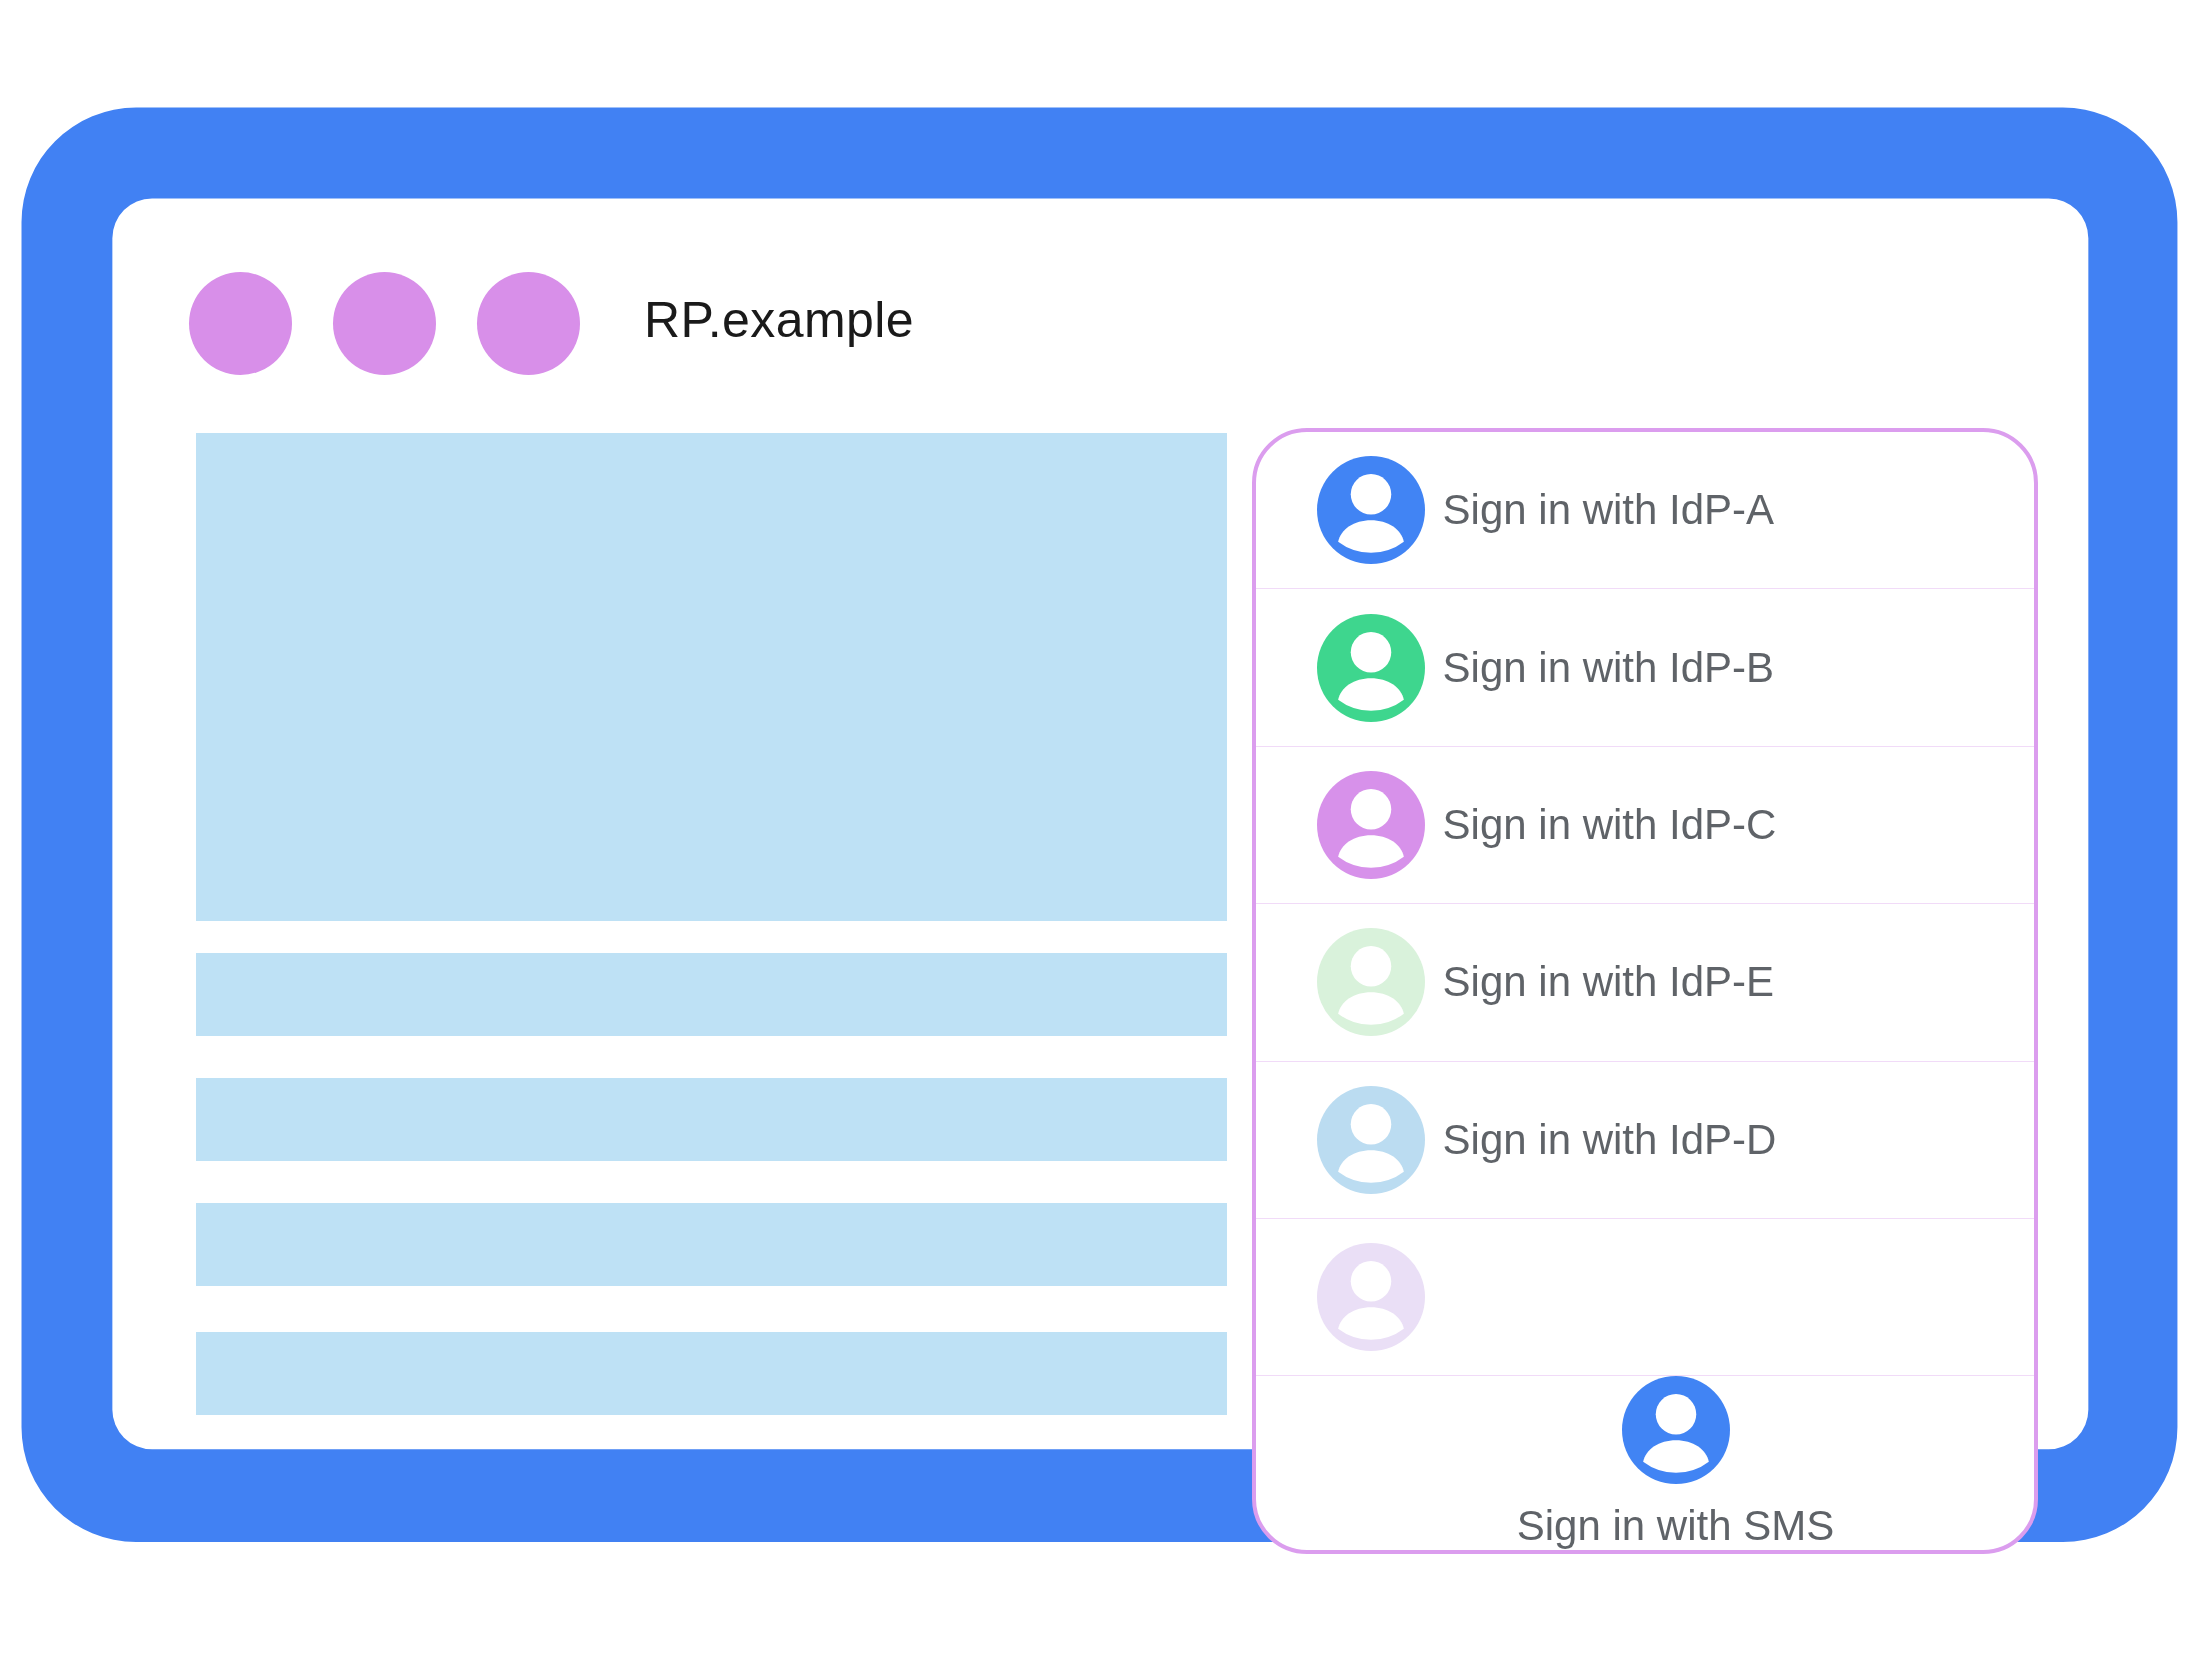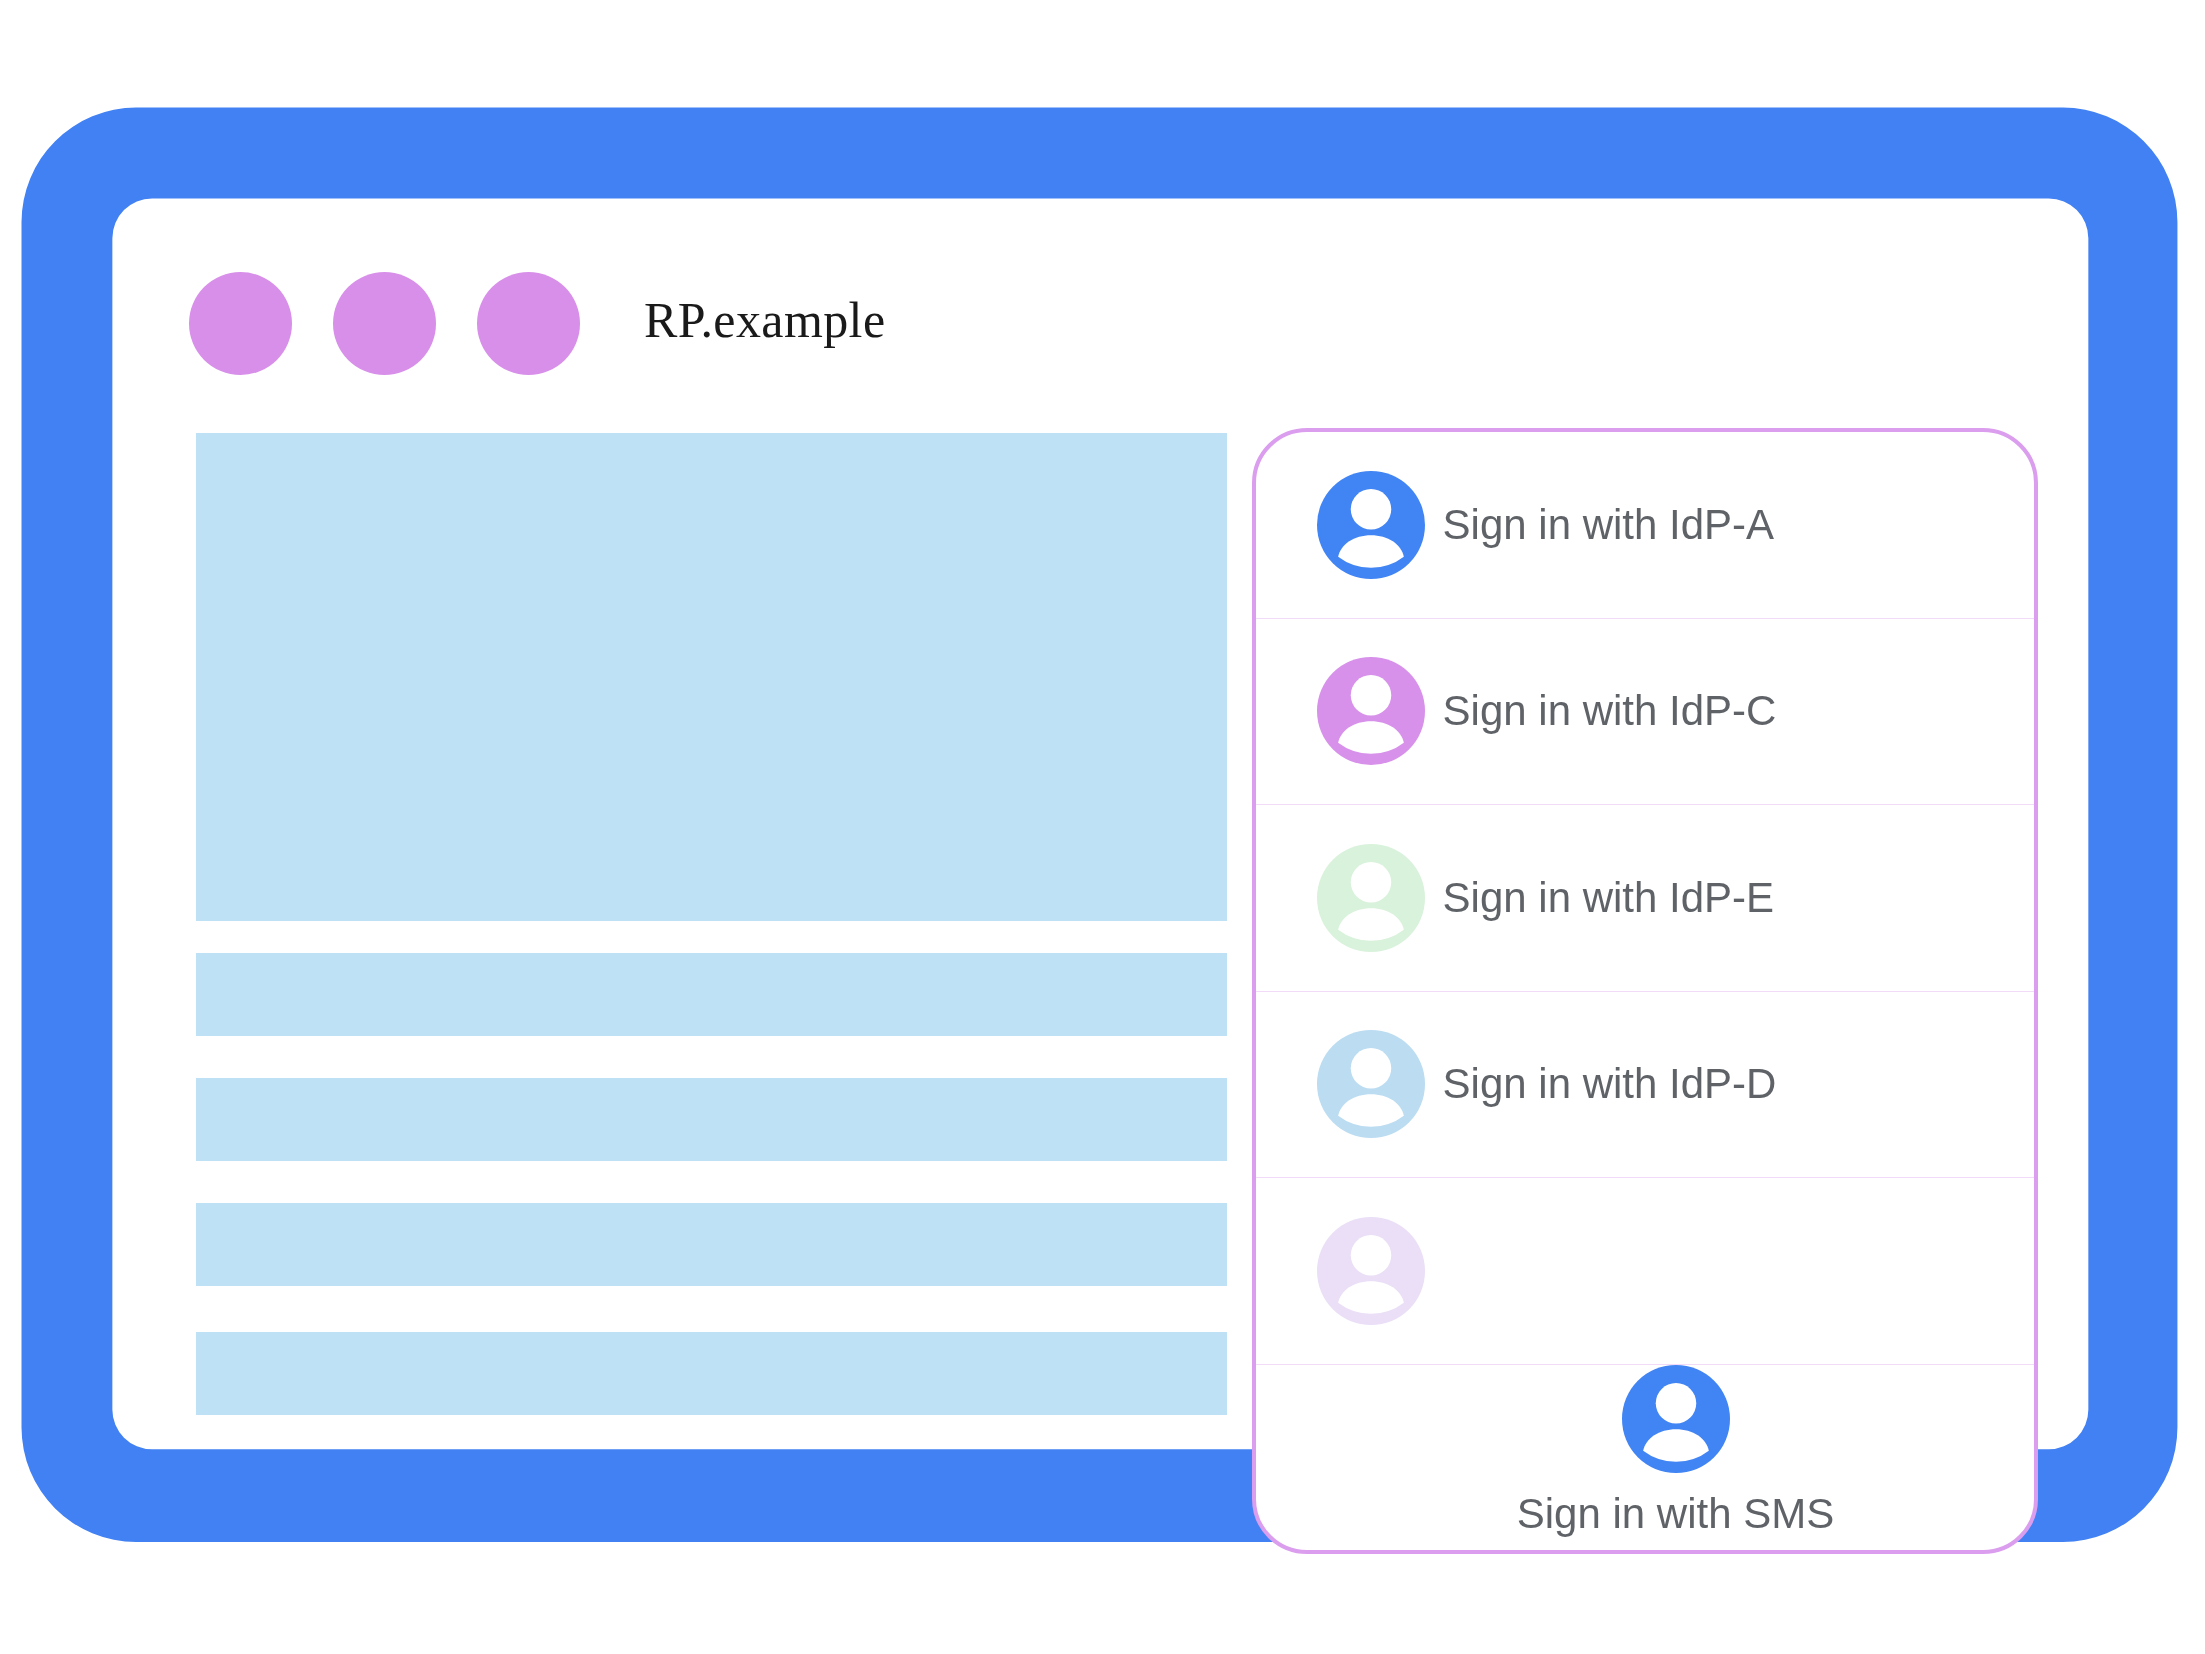--- a/index.html
+++ b/index.html
@@ -21,21 +21,20 @@
   }
   .window-dot {
     width: 103px; height: 103px; border-radius: 50%;
     background: var(--window-dot-purple, #D88FE9);
   }
   .site-title {
     position: absolute; left: 644px; top: 291px;
     font-size: 50px; line-height: 58px; font-weight: 500;
     color: var(--title-text, #1A1A1A);
     letter-spacing: 0.4px;
-    font-family: Liberation Serif, serif;
   }
 
   
   .ph { position: absolute; left: 196px; width: 1031px;
         background: var(--content-placeholder-blue, #BEE1F5); }
   .ph-hero  { top: 433px;  height: 488px; }
   .ph-line1 { top: 953px; height: 83px; }
   .ph-line2 { top: 1078px; height: 83px; }
   .ph-line3 { top: 1203px; height: 83px; }
   .ph-line4 { top: 1332px; height: 83px; }
@@ -98,20 +97,28 @@
 
   <div class="signin-row">
     <svg class="avatar" viewBox="0 0 48 48" style="color: rgb(65, 132, 244);">
       <circle cx="24" cy="24" r="24" fill="currentColor"></circle>
       <circle cx="24" cy="17" r="9" fill="#ffffff"></circle>
       <path fill="#ffffff" d="M24,28.5 c-7.5,0 -13.5,4 -14.6,9.6 a24,24 0 0 0 29.2,0 C37.5,32.5 31.5,28.5 24,28.5 Z"></path>
     </svg>
     <span class="signin-label">Sign in with IdP-A</span>
   </div>
 
+  <div class="signin-row">
+    <svg class="avatar" viewBox="0 0 48 48" style="color: rgb(62, 214, 142);">
+      <circle cx="24" cy="24" r="24" fill="currentColor"></circle>
+      <circle cx="24" cy="17" r="9" fill="#ffffff"></circle>
+      <path fill="#ffffff" d="M24,28.5 c-7.5,0 -13.5,4 -14.6,9.6 a24,24 0 0 0 29.2,0 C37.5,32.5 31.5,28.5 24,28.5 Z"></path>
+    </svg>
+    <span class="signin-label">Sign in with IdP-B</span>
+  </div>
 
   <div class="signin-row">
     <svg class="avatar" viewBox="0 0 48 48" style="color: rgb(215, 145, 234);">
       <circle cx="24" cy="24" r="24" fill="currentColor"></circle>
       <circle cx="24" cy="17" r="9" fill="#ffffff"></circle>
       <path fill="#ffffff" d="M24,28.5 c-7.5,0 -13.5,4 -14.6,9.6 a24,24 0 0 0 29.2,0 C37.5,32.5 31.5,28.5 24,28.5 Z"></path>
     </svg>
     <span class="signin-label">Sign in with IdP-C</span>
   </div>
 

